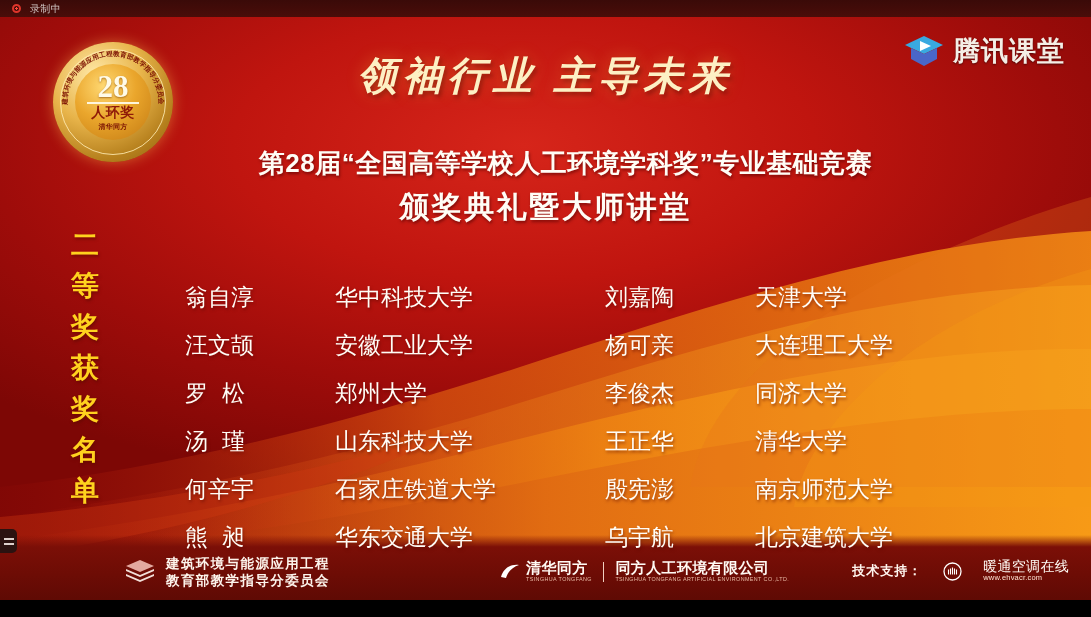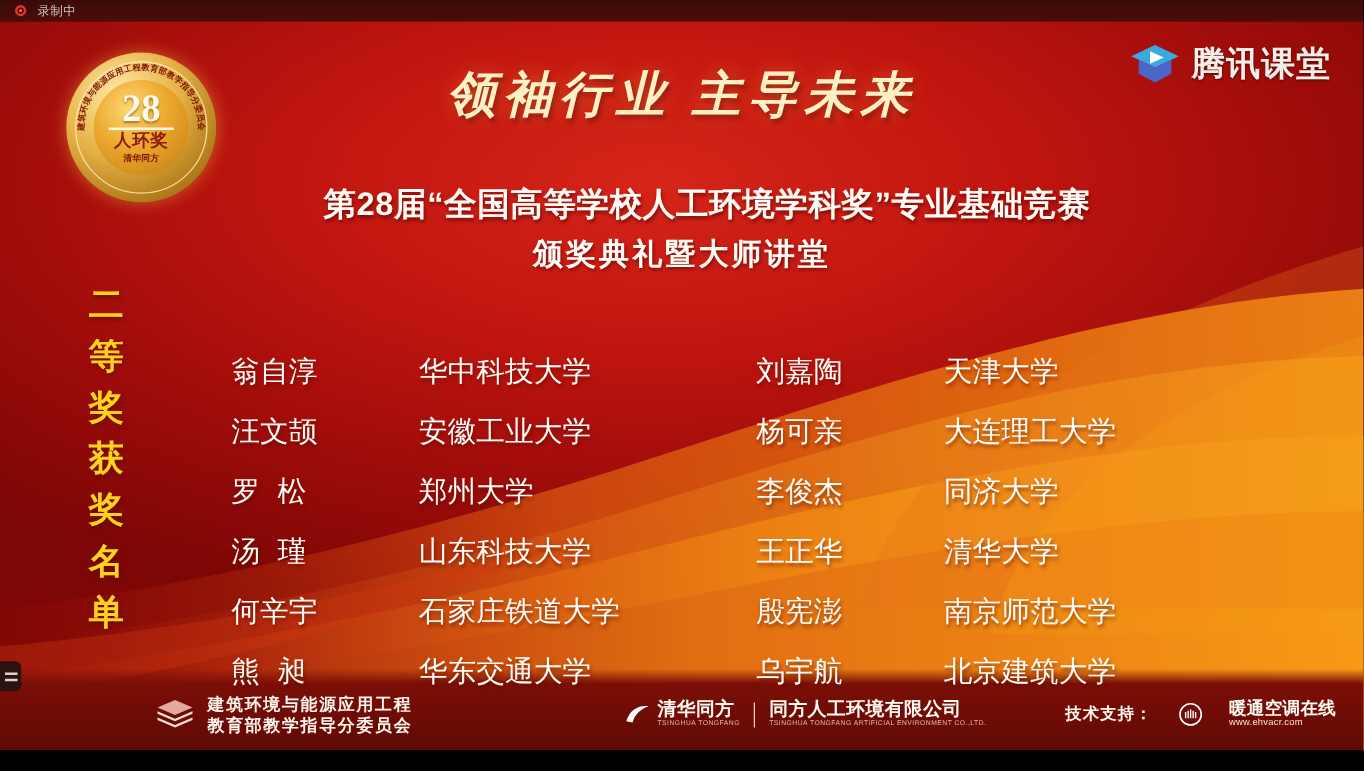--- a/index.html
+++ b/index.html
@@ -124,21 +124,21 @@
     position: absolute; left: 0; top: 129px; width: 1091px;
     text-align: center; z-index: 22;
     font-size: 26px; font-weight: bold; color: #fffdf6;
     letter-spacing: .5px;
     text-shadow: 1px 2px 3px rgba(80,0,0,.6);
     padding-left: 40px;
   }
   #subtitle2 {
     position: absolute; left: 0; top: 170px; width: 1091px;
     text-align: center; z-index: 22;
-    font-size: 24px; font-weight: bold; color: #fffdf6;
+    font-size: 30px; font-weight: bold; color: #fffdf6;
     letter-spacing: 2.5px;
     text-shadow: 1px 2px 3px rgba(80,0,0,.6);
   }
 
   
   #vlabel {
     position: absolute; left: 62px; top: 214px;
     width: 46px; z-index: 22;
     display: flex; flex-direction: column; align-items: center;
   }
@@ -184,21 +184,21 @@
   #f-center { position: absolute; left: 500px; bottom: 18px; display: flex; align-items: center; gap: 6px; }
   #f-center .swoosh { width: 20px; height: 18px; flex: 0 0 auto; }
   #f-center .blk { display: flex; flex-direction: column; }
   #f-center .cn { font-size: 15px; font-weight: bold; color: #fffaf4; letter-spacing: .4px; line-height: 15px; }
   #f-center .en { font-size: 5.4px; color: #e8b8a4; letter-spacing: .4px; line-height: 8px; }
   #f-center .bar { width: 1.5px; height: 20px; background: #f0cfc0; margin: 0 5px; }
   #f-right { position: absolute; right: 22px; bottom: 18px; display: flex; align-items: center; gap: 21px; }
   #f-right .sup { font-size: 13px; font-weight: bold; color: #fff6ef; letter-spacing: 1px; }
   #f-right .badge { width: 19px; height: 19px; flex: 0 0 auto; }
   #f-right .blk { display: flex; flex-direction: column; }
-  #f-right .cn { font-size: 14px; font-weight: bold; color: #fffaf4; letter-spacing: .3px; line-height: 14px; }
+  #f-right .cn { font-size: 14px; font-weight: normal; color: #fffaf4; letter-spacing: .3px; line-height: 14px; }
   #f-right .en { font-size: 7.5px; color: #ffe4d4; letter-spacing: .2px; line-height: 10px; }
 
   
   #panel-tab {
     position: absolute; left: 0; top: 529px;
     width: 17px; height: 24px;
     background: #2b1210;
     border-radius: 0 5px 5px 0;
     display: flex; flex-direction: column;
     align-items: center; justify-content: center; gap: 3px;

